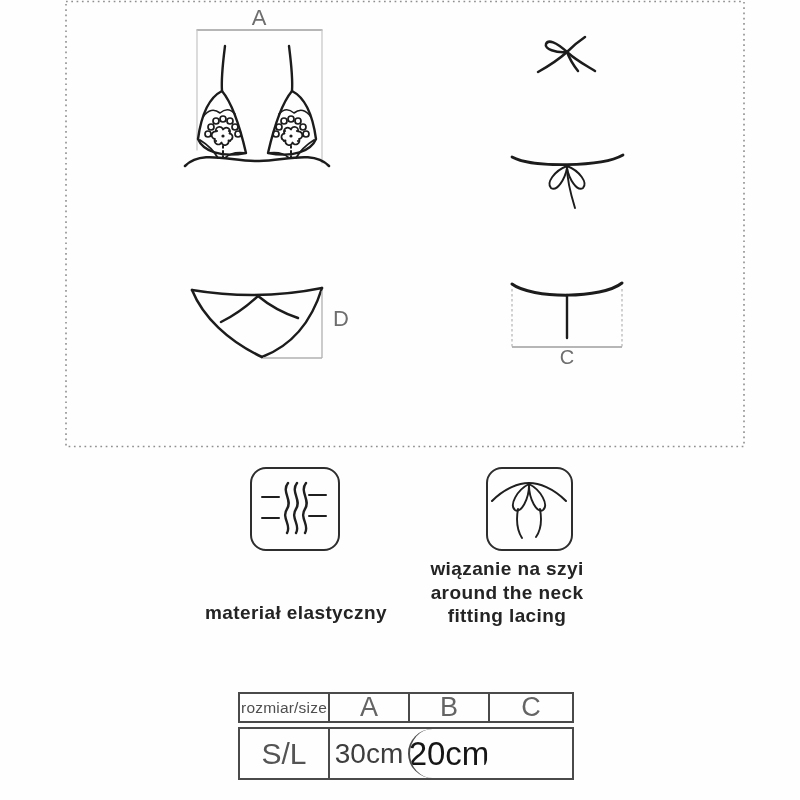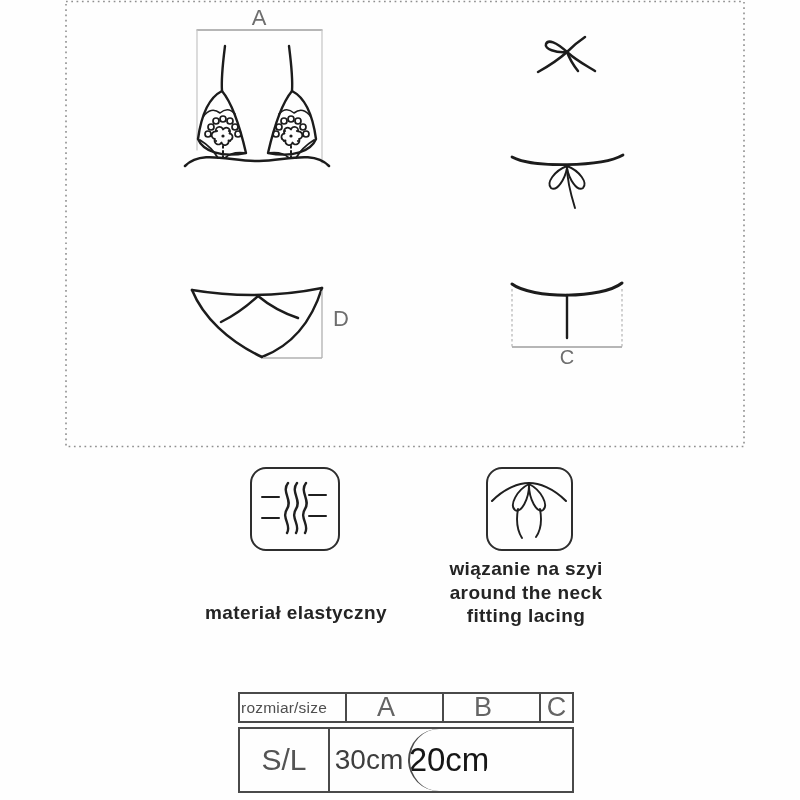--- a/index.html
+++ b/index.html
@@ -17,22 +17,22 @@
   .caption{
     position:absolute; width:290px; text-align:center;
     font-size:19px; line-height:23.5px; font-weight:600; color:#242424;
     letter-spacing:.4px;
   }
   .tbl{
     position:absolute; left:238px; width:336px; box-sizing:border-box;
     display:grid; grid-template-columns:88px 80px 80px 1fr;
     border:2px solid #4a4a4a; background:#fefefe;
   }
-  .tbl-head{top:692px; height:31px;gap:17px;}
-  .tbl-row{top:727px; height:66px;}
+  .tbl-head{top:692px; height:31px;}
+  .tbl-row{top:727px; height:53px;}
   .tbl > div{
     display:flex; align-items:center; justify-content:center;
     border-left:2px solid #4a4a4a; overflow:hidden;
   }
   .tbl > div:first-child{border-left:none;}
   .hcell-size{font-size:15.5px; color:#4f4f4f; letter-spacing:.2px;}
   .hcell-letter{font-size:27px; color:#646464; font-weight:400;}
   .dcell-size{font-size:30px; color:#545454;}
   .dcell-a{font-size:28px; color:#3e3e3e;}
   .dcell-bc{font-size:33px; color:#161616;border-radius:31px;}
@@ -144,21 +144,21 @@
         <path d="M 41,15 C 53,21 61,36 55,41 C 49,45 41,30 41,16" stroke-width="1.9"></path>
         <path d="M 30,40 C 28,51 29,61 34,69" stroke-width="1.9"></path>
         <path d="M 52,40 C 54,51 53,61 48,68" stroke-width="1.9"></path>
       </g>
     </svg>
   </div>
 
   <div class="caption" style="left:151px; top:574px;margin-top:27px;">
     <div>materiał elastyczny</div>
   </div>
-  <div class="caption" style="left:381px; top:557px;text-align:center;">
+  <div class="caption" style="left:362px; top:557px;text-align:center;">
     <div>wiązanie na szyi</div>
     <div>around the neck</div>
     <div>fitting lacing</div>
   </div>
 
   <div class="tbl tbl-head">
     <div class="hcell-size">rozmiar/size</div>
     <div class="hcell-letter">A</div>
     <div class="hcell-letter">B</div>
     <div class="hcell-letter">C</div>

